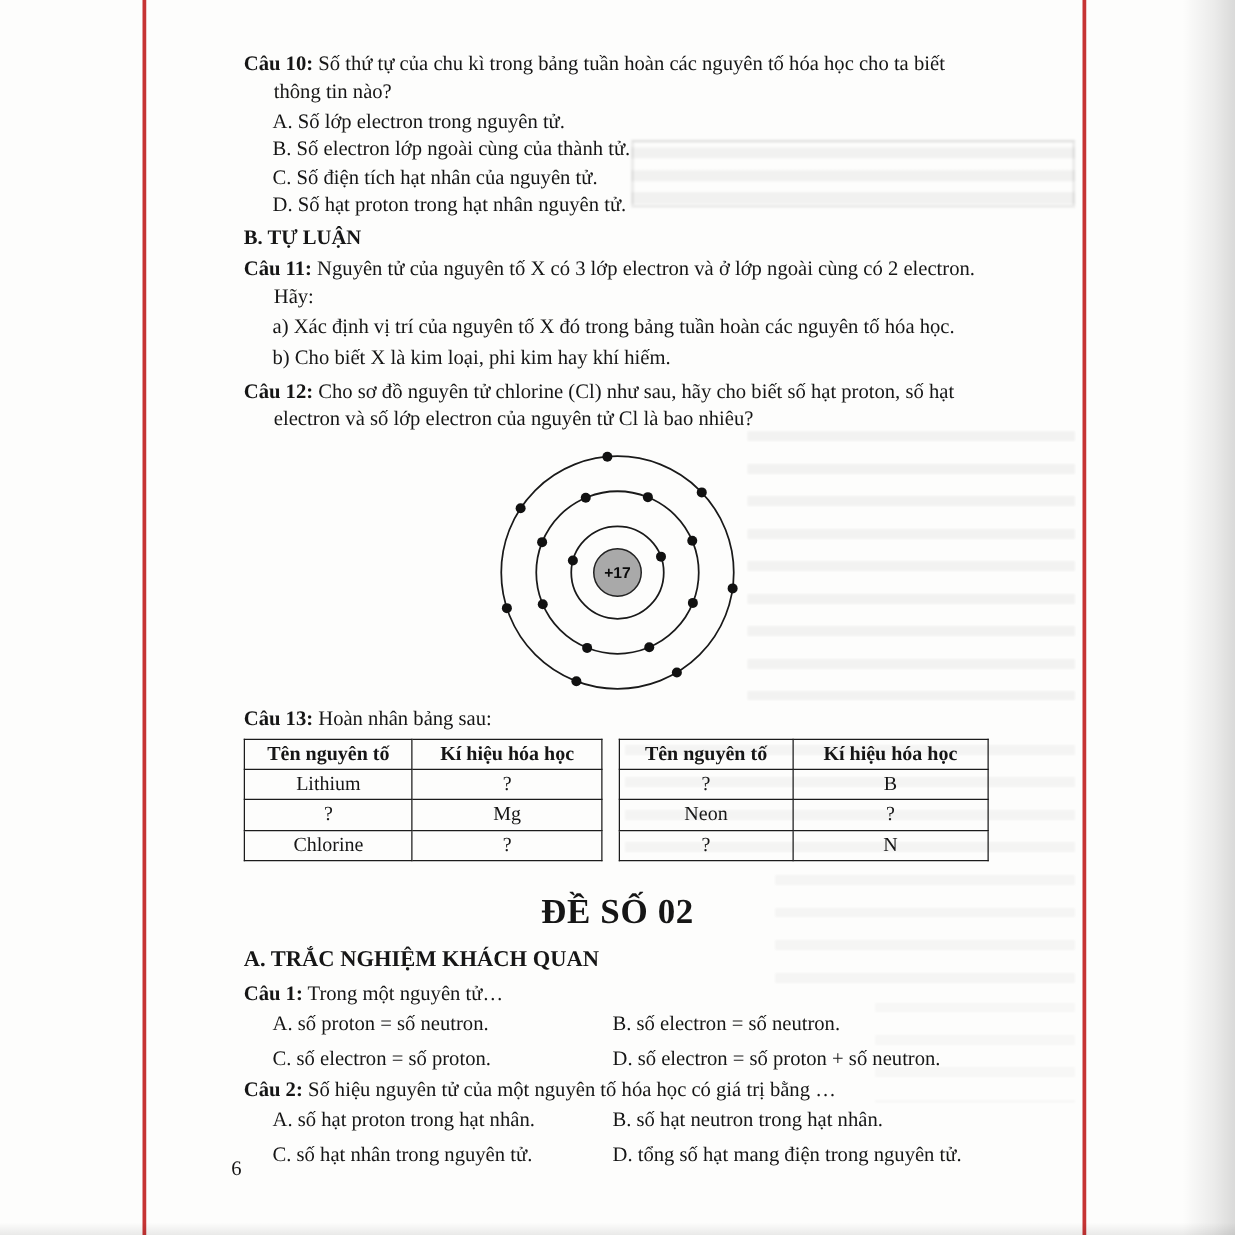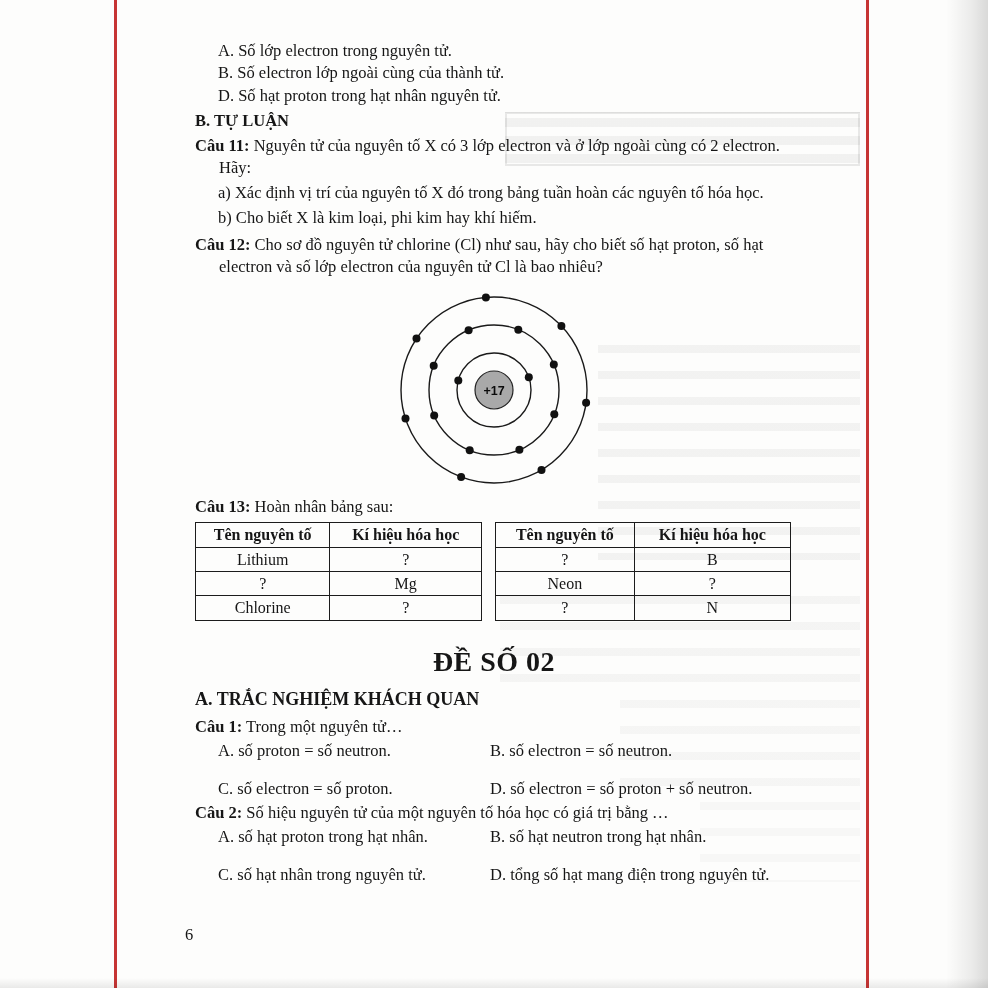--- a/index.html
+++ b/index.html
@@ -54,43 +54,48 @@
   table.el-table.t2 { width:296px; }
   .el-table th, .el-table td {
     border:1.6px solid #1c1c1c; text-align:center;
     font-size:16px; height:14px; padding:1px 4px;
   }
   .el-table th { font-weight:bold; }
 
   .exam-title { text-align:center; font-weight:bold; font-size:28px; margin:22px 0 8px 0; letter-spacing:0.5px; }
   .mc-heading { font-weight:bold; font-size:18px; margin-bottom:4px; }
 
-  .opt-grid { display:grid; grid-template-columns:272px 1fr; padding-left:23px; row-gap:16px; }
+  .opt-grid { display:grid; grid-template-columns:272px 1fr; padding-left:23px; row-gap:6px; }
 
   .page-number { position:absolute; left:185px; top:925px; z-index:3; font-size:16.5px; }
 </style>
 </head>
 <body>
 
 <div class="page-edge left"></div>
 <div class="page-edge right"></div>
 <div class="scan-shadow-right"></div>
 <div class="scan-shadow-bottom"></div>
 
 <div class="ghost ghost-box" style="left:505px; top:112px; width:355px; height:54px;"></div>
 <div class="ghost ghost-lines" style="left:598px; top:345px; width:262px; height:215px; opacity:.85;"></div>
 <div class="ghost ghost-lines" style="left:500px; top:596px; width:360px; height:100px; opacity:.7;"></div>
 <div class="ghost ghost-lines" style="left:620px; top:700px; width:240px; height:90px; opacity:.65;"></div>
 <div class="ghost ghost-lines" style="left:700px; top:802px; width:160px; height:80px; opacity:.5;"></div>
 
 <div class="content">
 
+  <p class="qpara">
+    <span class="qlabel">Câu 10:</span>
+    <span>Số thứ tự của chu kì trong bảng tuần hoàn các nguyên tố hóa học cho ta biết thông tin nào?</span>
+  </p>
   <div class="opt-list">
     <div class="opt">A. Số lớp electron trong nguyên tử.</div>
     <div class="opt">B. Số electron lớp ngoài cùng của thành tử.</div>
+    <div class="opt">C. Số điện tích hạt nhân của nguyên tử.</div>
     <div class="opt">D. Số hạt proton trong hạt nhân nguyên tử.</div>
   </div>
 
   <div class="sec-heading">B. TỰ LUẬN</div>
 
   <p class="qpara">
     <span class="qlabel">Câu 11:</span>
     <span>Nguyên tử của nguyên tố X có 3 lớp electron và ở lớp ngoài cùng có 2 electron. Hãy:</span>
   </p>
   <div class="parts">

